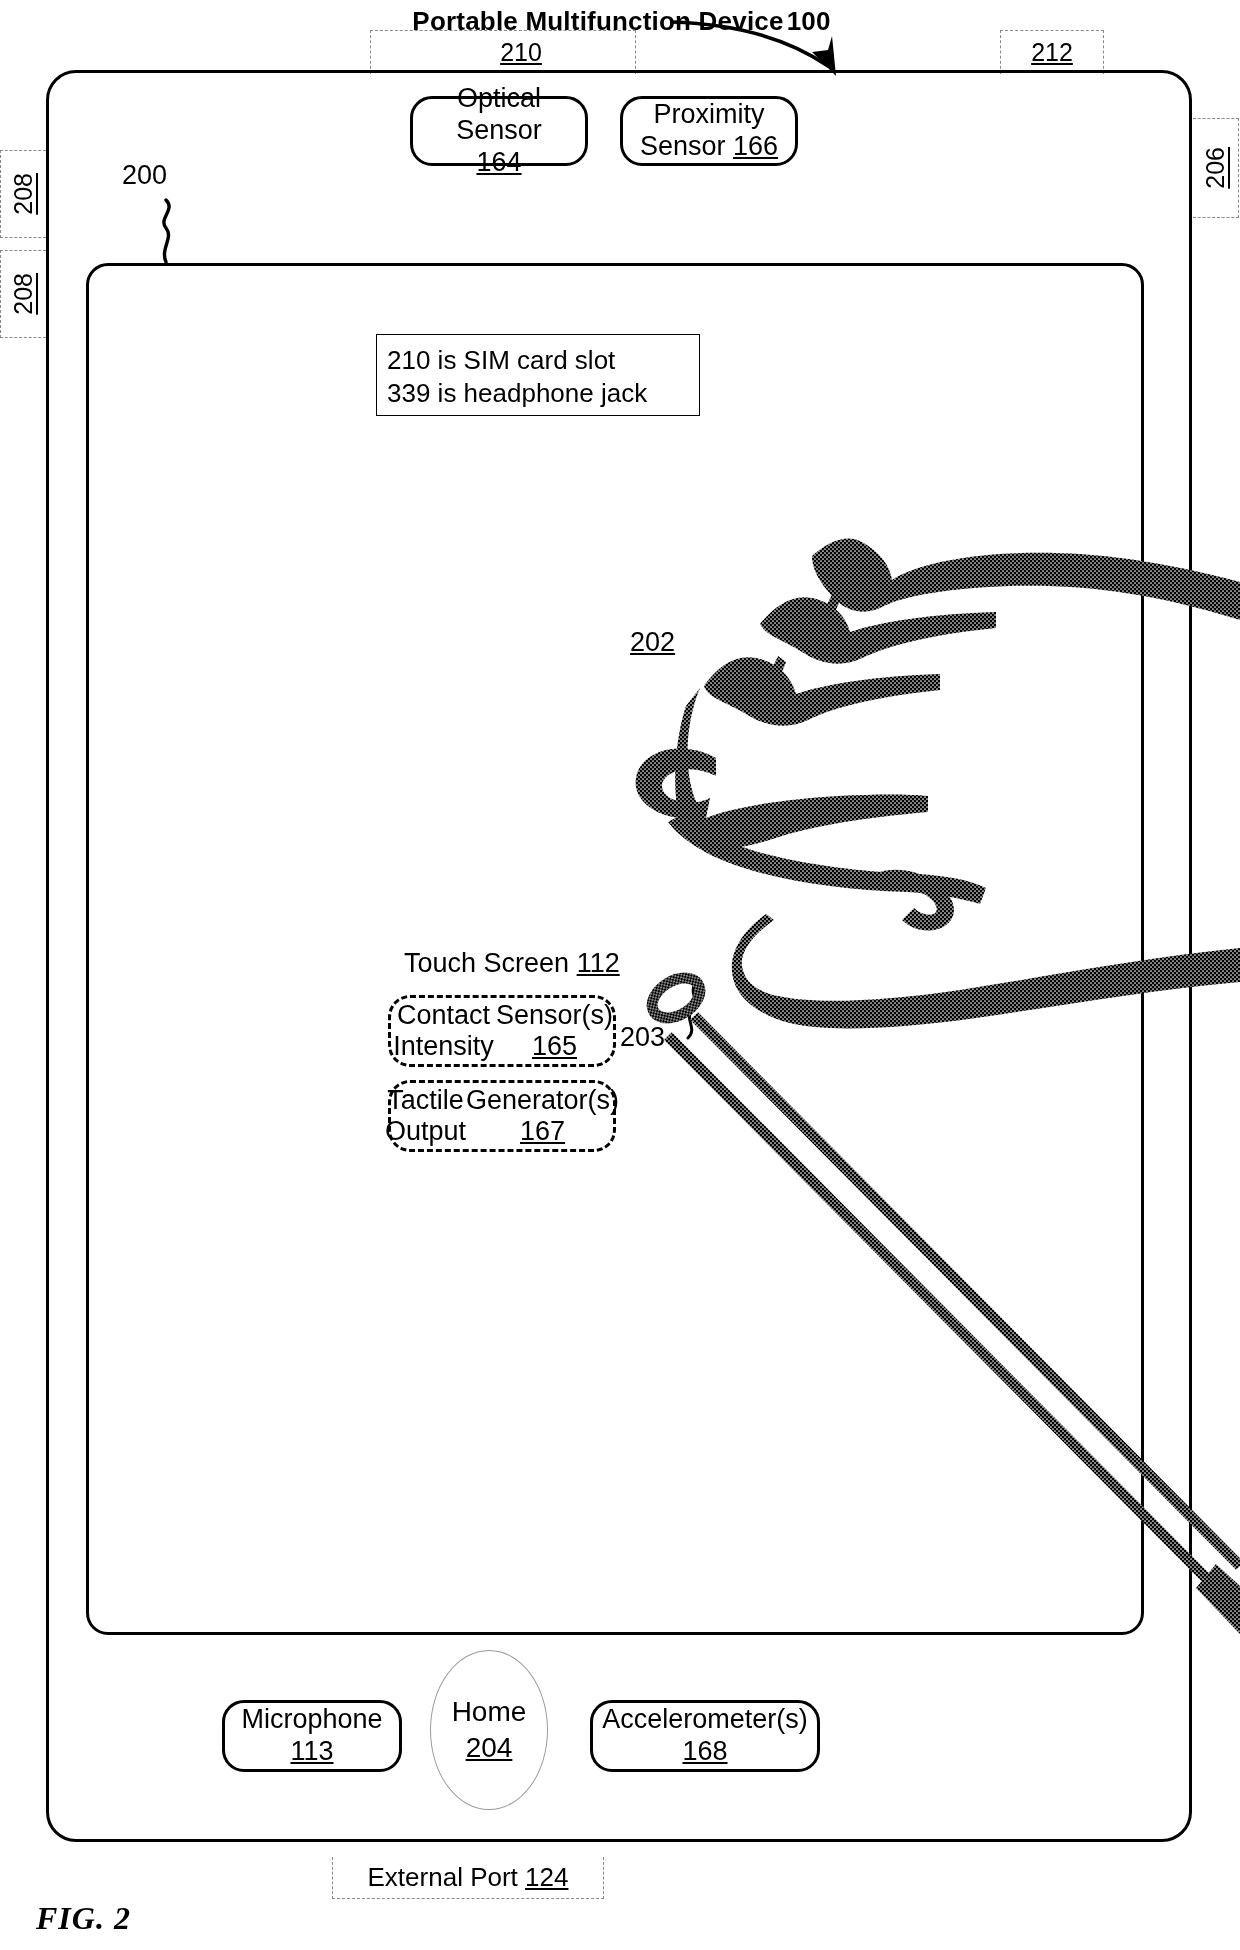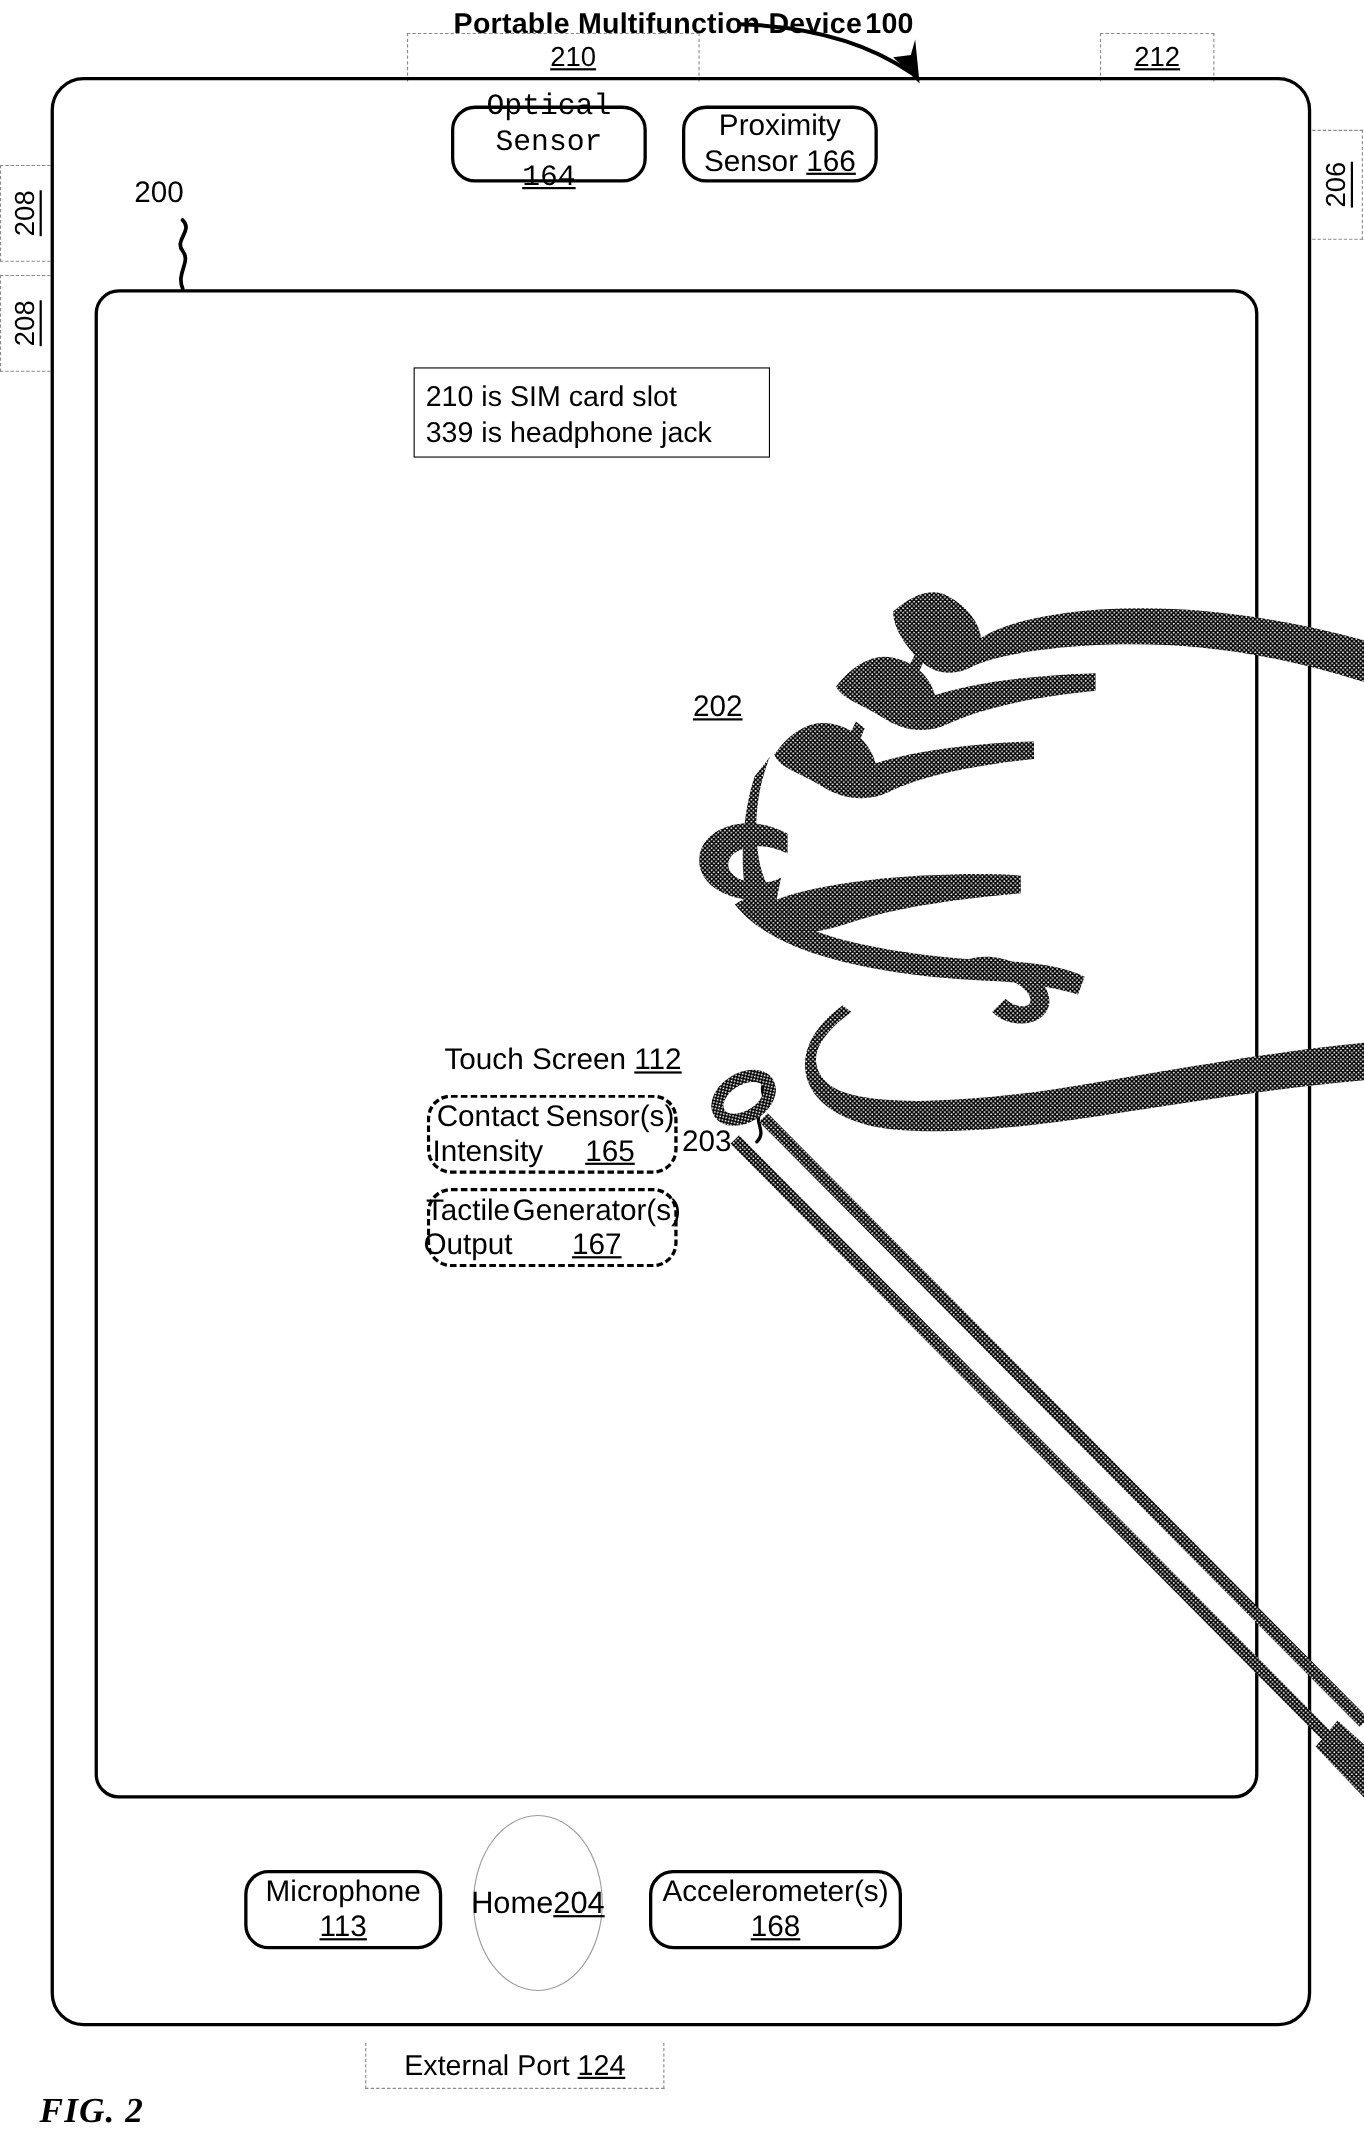--- a/index.html
+++ b/index.html
@@ -93,21 +93,21 @@
     align-items: center;
     justify-content: center;
     text-align: center;
     font-size: 27px;
     line-height: 1.18;
     background: #fff;
   }
   .comp-box .u { text-decoration: underline; }
 
   #comp-speaker      { left: 202px;  top: 104px;  width: 176px; height: 60px; }
-  #comp-optical      { left: 410px;  top: 96px;   width: 178px; height: 70px; font-family: Liberation Mono, monospace; }
+  #comp-optical      { left: 410px;  top: 96px;   width: 178px; height: 70px; }
   #comp-proximity    { left: 620px;  top: 96px;   width: 178px; height: 70px; }
   #comp-microphone   { left: 222px;  top: 1700px; width: 180px; height: 72px; }
   #comp-accelerometer{ left: 590px;  top: 1700px; width: 230px; height: 72px; }
 
   
   .comp-box-dashed {
     border: 3px dashed #000;
     border-radius: 22px;
     box-sizing: border-box;
     display: flex;
@@ -124,21 +124,21 @@
   #comp-contact-intensity { left: 388px; top: 995px; width: 228px; height: 72px; }
   #comp-tactile-output    { left: 388px; top: 1080px; width: 228px; height: 72px; }
 
   
   #home-button {
     left: 430px; top: 1650px; width: 118px; height: 160px;
     border: 1.4px solid #9a9a9a;
     border-radius: 50%;
     box-sizing: border-box;
     display: flex;
-    flex-direction: row;
+    flex-direction: column;
     align-items: center;
     justify-content: center;
     font-size: 28px;
     line-height: 1.3;
     background: transparent;
   }
   #home-button .u { text-decoration: underline; }
 
   
   .plain-label {

